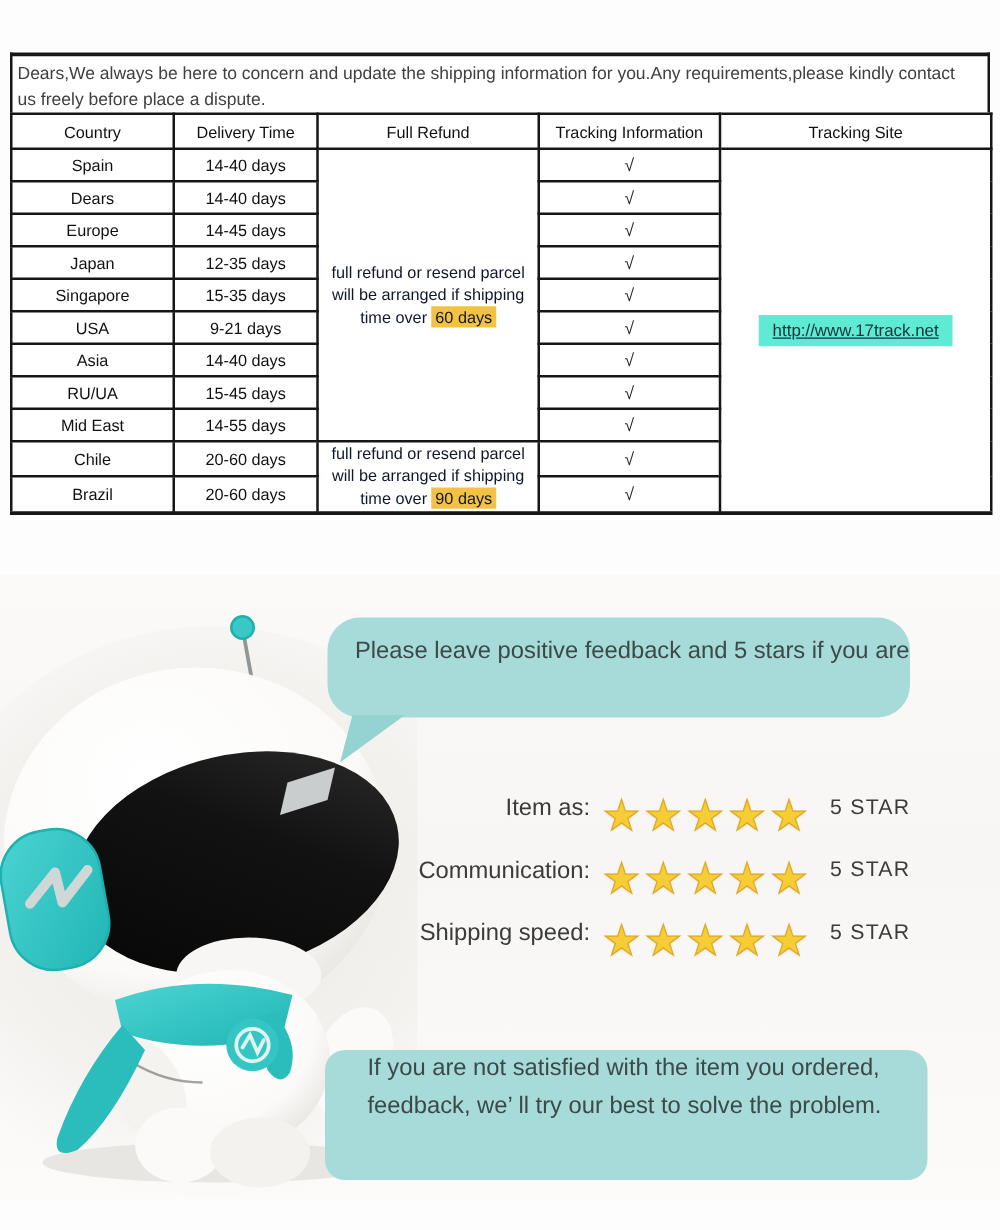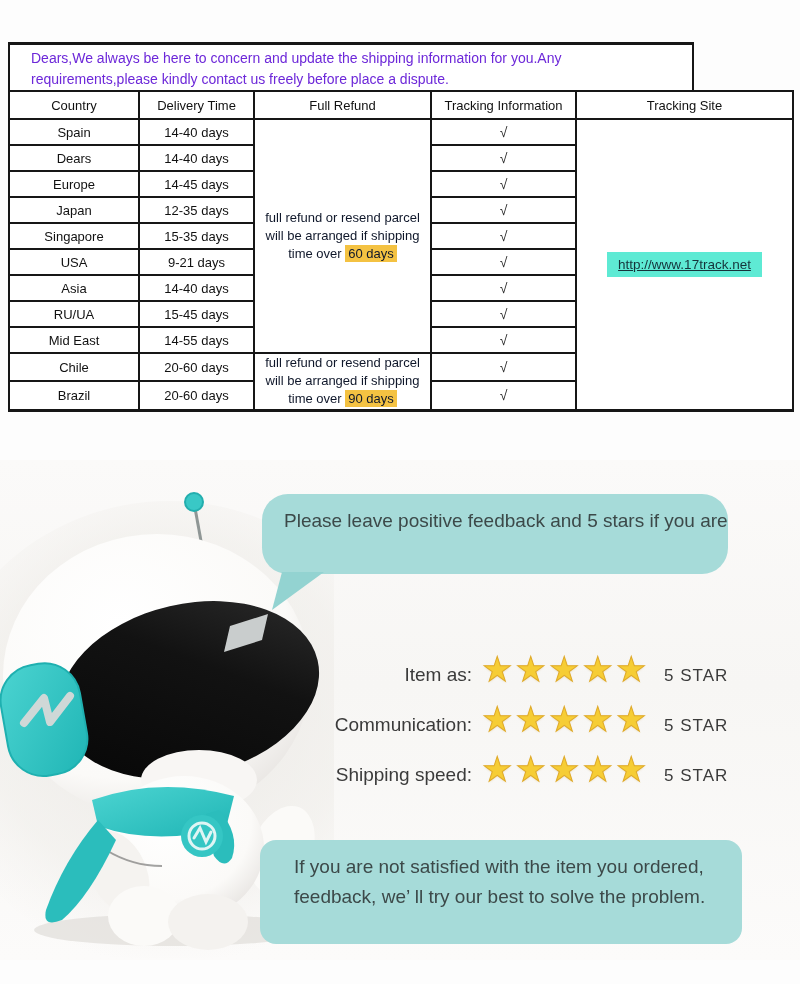--- a/index.html
+++ b/index.html
@@ -3,23 +3,23 @@
 <meta charset="utf-8">
 <style>
   html,body{margin:0;padding:0;}
   body{
     width:800px;height:984px;position:relative;background:#fdfdfd;
     font-family:"Liberation Sans","DejaVu Sans",sans-serif;color:#111;
     overflow:hidden;
   }
   
   .notice{
-    position:absolute;left:8px;top:42px;width:686px;box-sizing:border-box;
+    position:absolute;left:8px;top:42px;width:784px;box-sizing:border-box;
     border:2px solid #161616;border-top-width:3px;border-bottom:none;
-    padding:3px 10px 2px 21px;font-size:14px;line-height:21px;color:#6d28d9;
+    padding:3px 10px 2px 4px;font-size:14px;line-height:21px;color:#404040;
     background:#fff;
   }
   
   table.ship{
     position:absolute;left:8px;top:90px;width:784px;
     border-collapse:collapse;table-layout:fixed;background:#fff;
   }
   table.ship th,table.ship td{
     border:2px solid #161616;text-align:center;vertical-align:middle;
     font-size:13px;padding:0;
@@ -46,34 +46,34 @@
   }
   
   .bubble{
     position:absolute;left:262px;top:494px;width:466px;height:80px;
     box-sizing:border-box;background:#a6dbd9;border-radius:26px;
     padding:12px 0 0 22px;color:#3c4949;font-size:19px;line-height:29px;
   }
   .bubble-tail{position:absolute;left:272px;top:572px;width:52px;height:38px;}
   
   .ratings{position:absolute;left:0;top:636px;width:748px;}
-  .rating-row{display:flex;align-items:flex-end;justify-content:flex-end;height:50px;}
+  .rating-row{display:flex;align-items:flex-start;justify-content:flex-end;height:50px;}
   .rating-label{font-size:19px;color:#3b3b3b;margin-right:10px;white-space:nowrap;}
   .stars{
     width:182px;font-size:34px;line-height:34px;color:#f6cd35;
     letter-spacing:3px;white-space:nowrap;
     -webkit-text-stroke:1px #dfa928;
     text-shadow:0 1px 2px rgba(180,130,0,.25);
   }
   .rating-caption{width:84px;font-size:17px;color:#3b3b3b;letter-spacing:1px;}
   
   .footer-note{
     position:absolute;left:260px;top:840px;width:482px;height:104px;
     box-sizing:border-box;background:#a6dbd9;border-radius:16px;
-    padding:12px 0 0 34px;color:#3c4949;font-size:19px;line-height:30px;
+    padding:0 0 0 34px;color:#3c4949;font-size:19px;line-height:30px;
   }
   
   .robot{position:absolute;left:-6px;top:478px;width:340px;height:480px;}
 </style>
 </head>
 <body>
 
 <div class="photo-wash"></div>
 
 <div class="notice">Dears,We always be here to concern and update the shipping information for you.Any requirements,please kindly contact us freely before place a dispute.</div>

